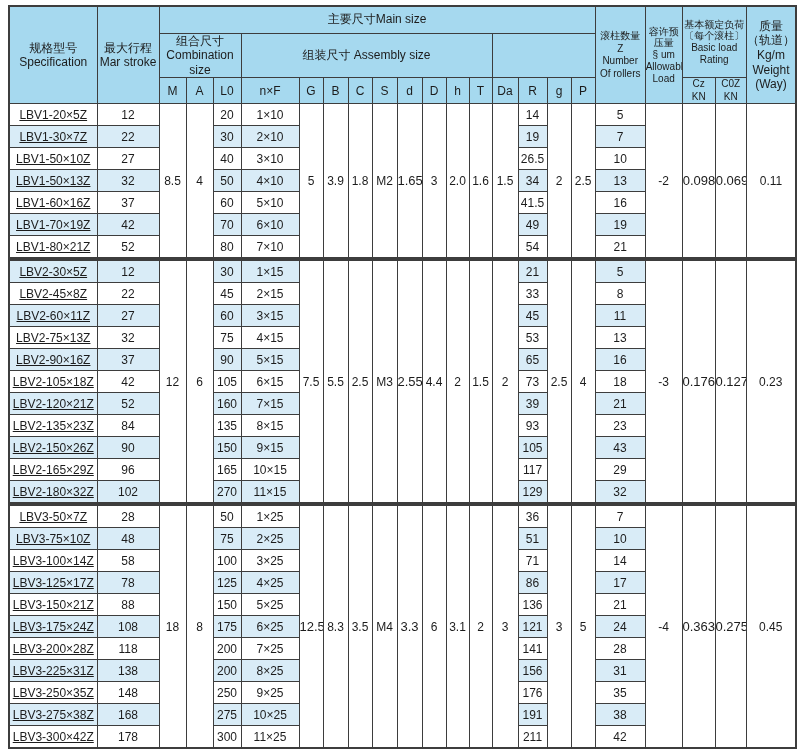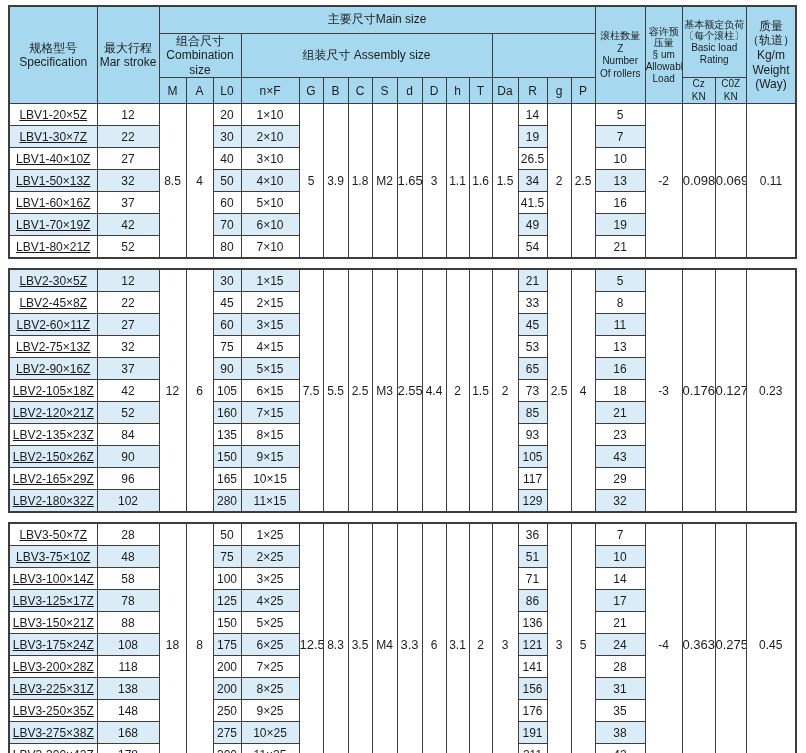--- a/index.html
+++ b/index.html
@@ -1,19 +1,19 @@
 <!DOCTYPE html>
 <html><head>
 <meta charset="utf-8">
 <style>
   html,body { margin:0; padding:0; background:#ffffff; }
   body { width:806px; height:753px; font-family:"Liberation Sans","DejaVu Sans",sans-serif; color:#1c1c1c; }
   .wrap { padding:5px 8px 0 8px; }
   table { border-collapse:collapse; table-layout:fixed; width:789px; border:2px solid #3d3d3d; }
-  table.grp { margin-top:9px; }
+  table.grp { }
   th,td { border:1px solid #3d3d3d; text-align:center; vertical-align:middle; padding:0; overflow:hidden; }
   th { background:#a6d9ef; font-weight:normal; font-size:12px; line-height:1.22; white-space:pre-line; }
   thead tr.hr1 { height:27px; }
   thead tr.hr2 { height:40px; }
   thead tr.hr3 { height:26px; }
   td { height:21px; font-size:12px; background:#ffffff; white-space:nowrap; }
   td.spec { font-size:12px;text-decoration:underline; }
   td.tint { background:#d9ecf7; }
   td.kv { font-size:13px; }
   th.sm { font-size:10px; line-height:1.18; }
@@ -118,42 +118,42 @@
   <td rowspan="7">8.5</td>
   <td rowspan="7">4</td>
   <td>20</td>
   <td>1×10</td>
   <td rowspan="7">5</td>
   <td rowspan="7">3.9</td>
   <td rowspan="7">1.8</td>
   <td rowspan="7">M2</td>
   <td rowspan="7" class="kv">1.65</td>
   <td rowspan="7">3</td>
-  <td rowspan="7">1.1</td>
+  <td rowspan="7">2.0</td>
   <td rowspan="7">1.6</td>
   <td rowspan="7">1.5</td>
   <td>14</td>
   <td rowspan="7">2</td>
   <td rowspan="7">2.5</td>
   <td>5</td>
   <td rowspan="7">-2</td>
   <td rowspan="7" class="kv">0.098</td>
   <td rowspan="7" class="kv">0.069</td>
   <td rowspan="7">0.11</td>
 </tr>
 <tr>
   <td class="spec tint">LBV1-30×7Z</td>
   <td class="tint">22</td>
   <td class="tint">30</td>
   <td class="tint">2×10</td>
   <td class="tint">19</td>
   <td class="tint">7</td>
 </tr>
 <tr>
-  <td class="spec">LBV1-40×10Z</td>
+  <td class="spec">LBV1-50×10Z</td>
   <td>27</td>
   <td>40</td>
   <td>3×10</td>
   <td>26.5</td>
   <td>10</td>
 </tr>
 <tr>
   <td class="spec tint">LBV1-50×13Z</td>
   <td class="tint">32</td>
   <td class="tint">50</td>
@@ -278,21 +278,21 @@
   <td>105</td>
   <td>6×15</td>
   <td>73</td>
   <td>18</td>
 </tr>
 <tr>
   <td class="spec tint">LBV2-120×21Z</td>
   <td class="tint">52</td>
   <td class="tint">160</td>
   <td class="tint">7×15</td>
-  <td class="tint">85</td>
+  <td class="tint">39</td>
   <td class="tint">21</td>
 </tr>
 <tr>
   <td class="spec">LBV2-135×23Z</td>
   <td>84</td>
   <td>135</td>
   <td>8×15</td>
   <td>93</td>
   <td>23</td>
 </tr>
@@ -308,21 +308,21 @@
   <td class="spec">LBV2-165×29Z</td>
   <td>96</td>
   <td>165</td>
   <td>10×15</td>
   <td>117</td>
   <td>29</td>
 </tr>
 <tr>
   <td class="spec tint">LBV2-180×32Z</td>
   <td class="tint">102</td>
-  <td class="tint">280</td>
+  <td class="tint">270</td>
   <td class="tint">11×15</td>
   <td class="tint">129</td>
   <td class="tint">32</td>
 </tr>
 </tbody>
 </table>
 
 <table class="grp">
 <colgroup>
         <col class="c-spec">

